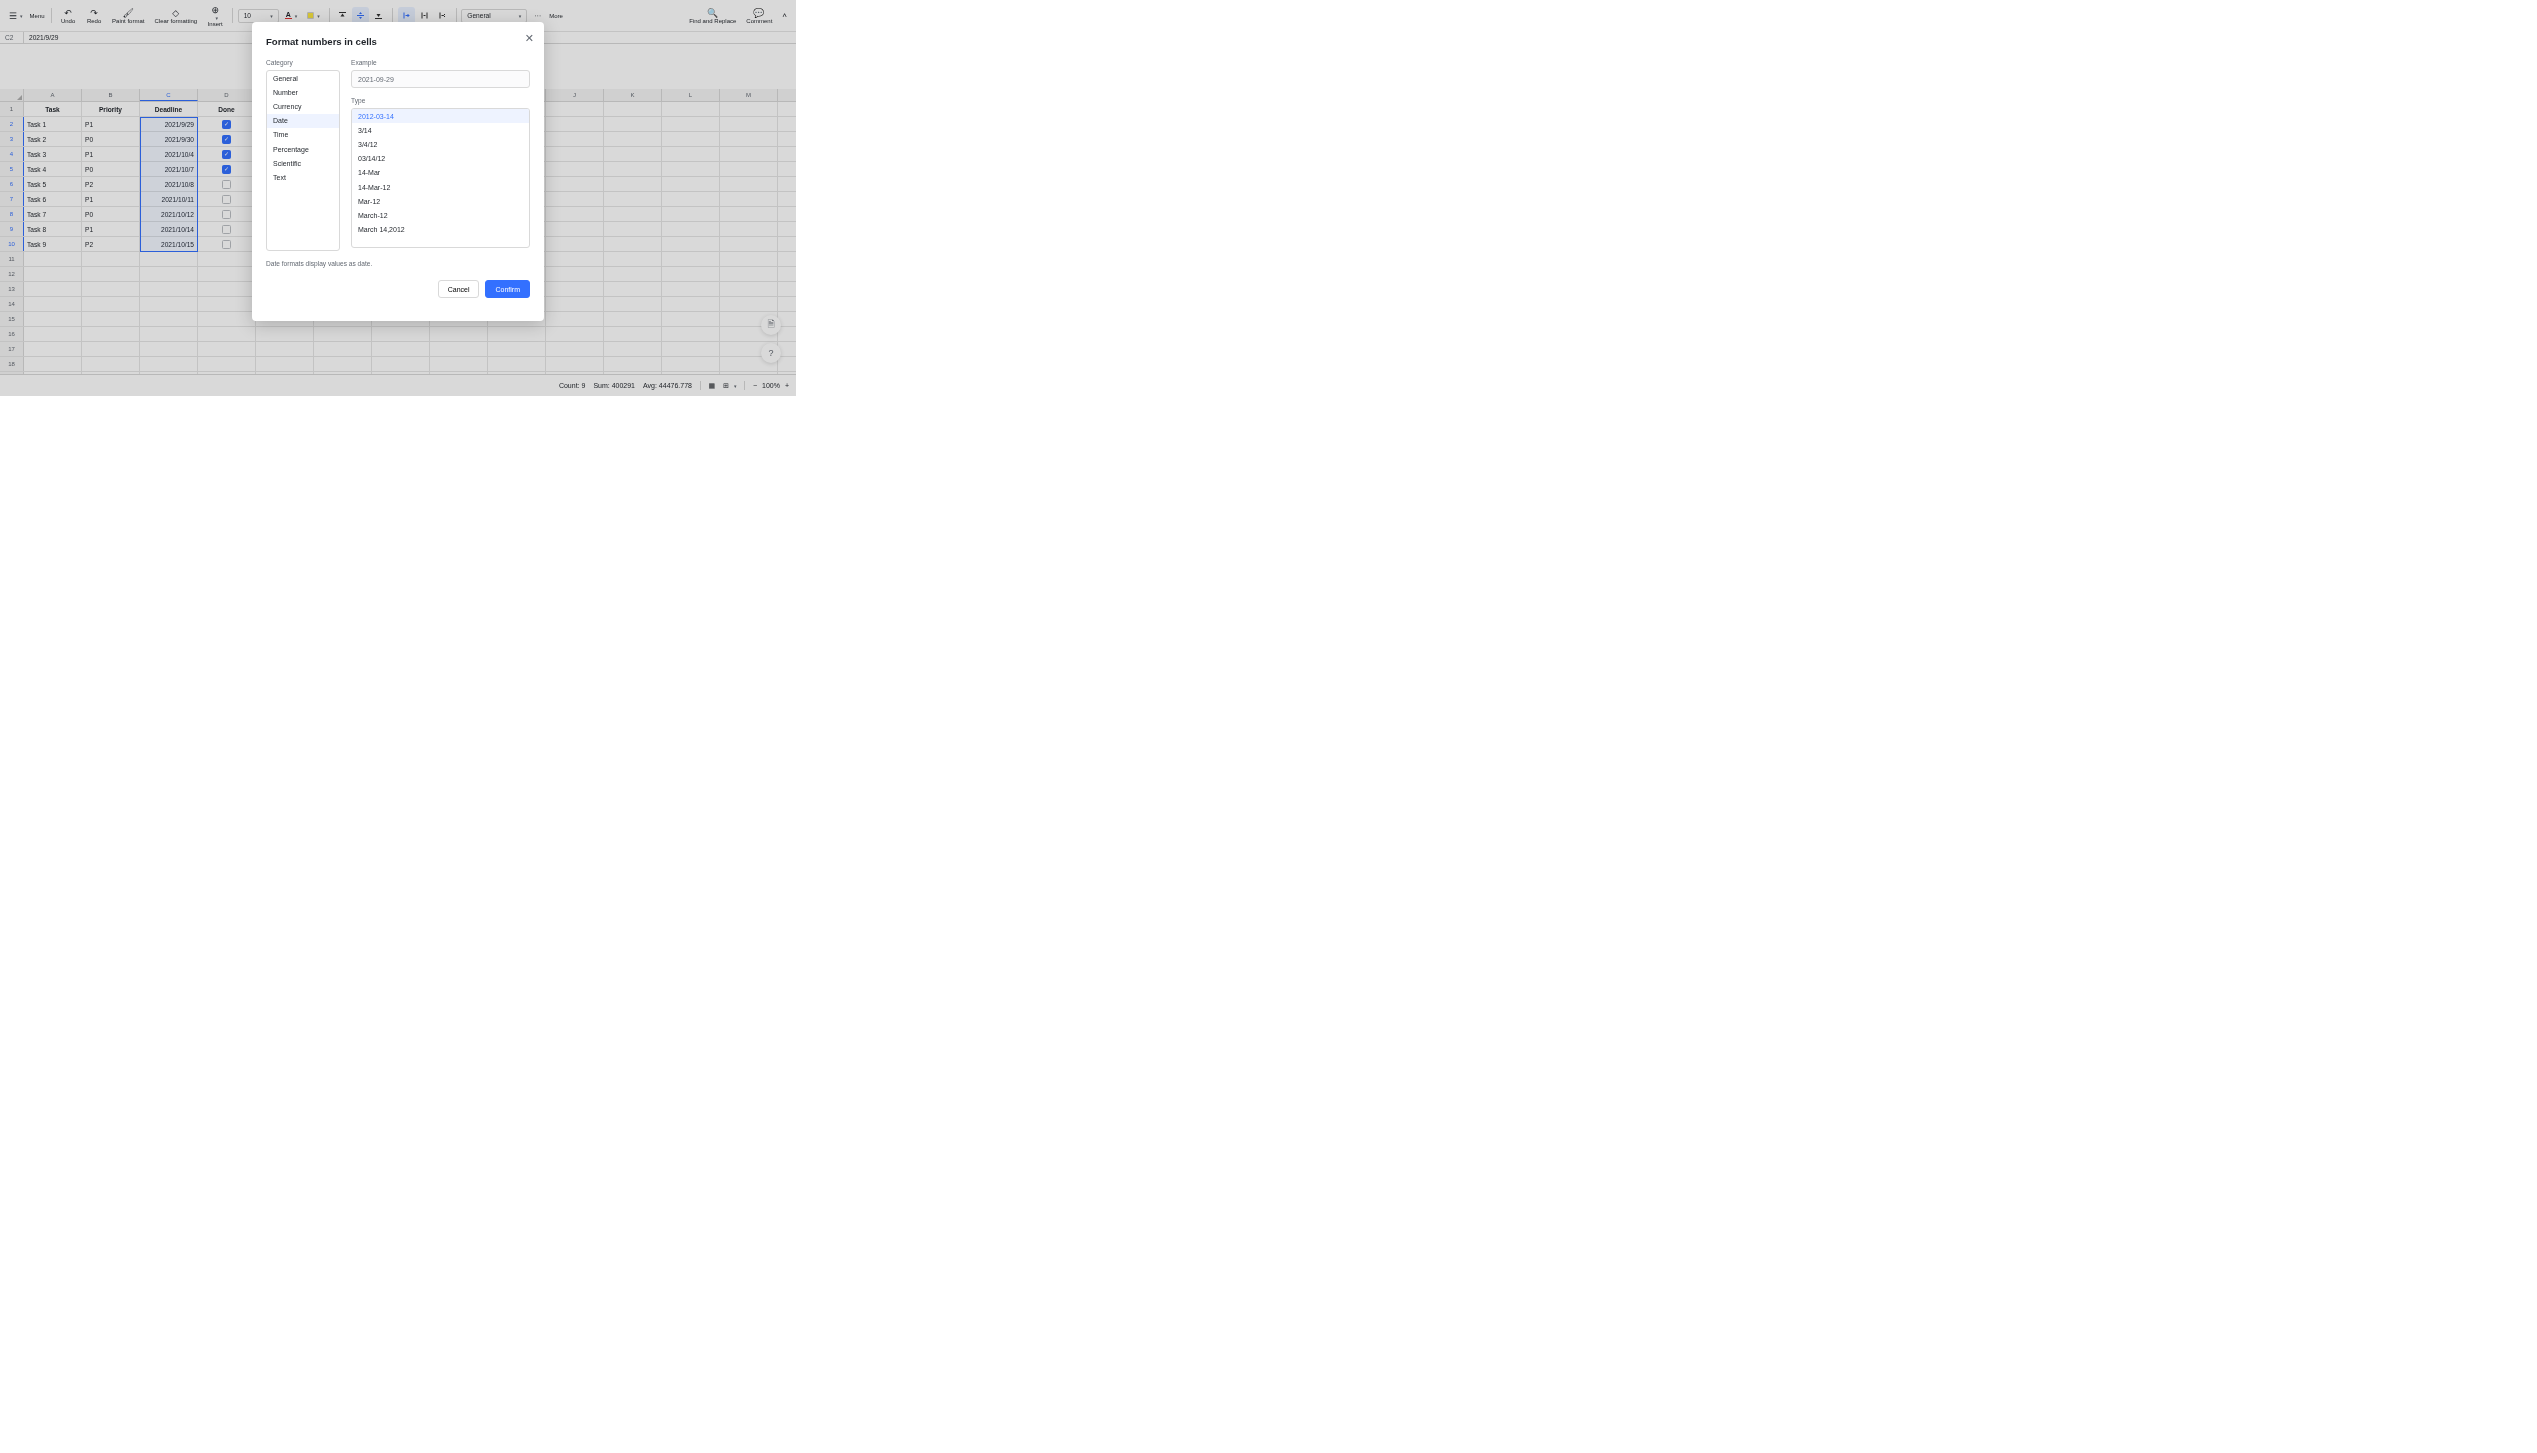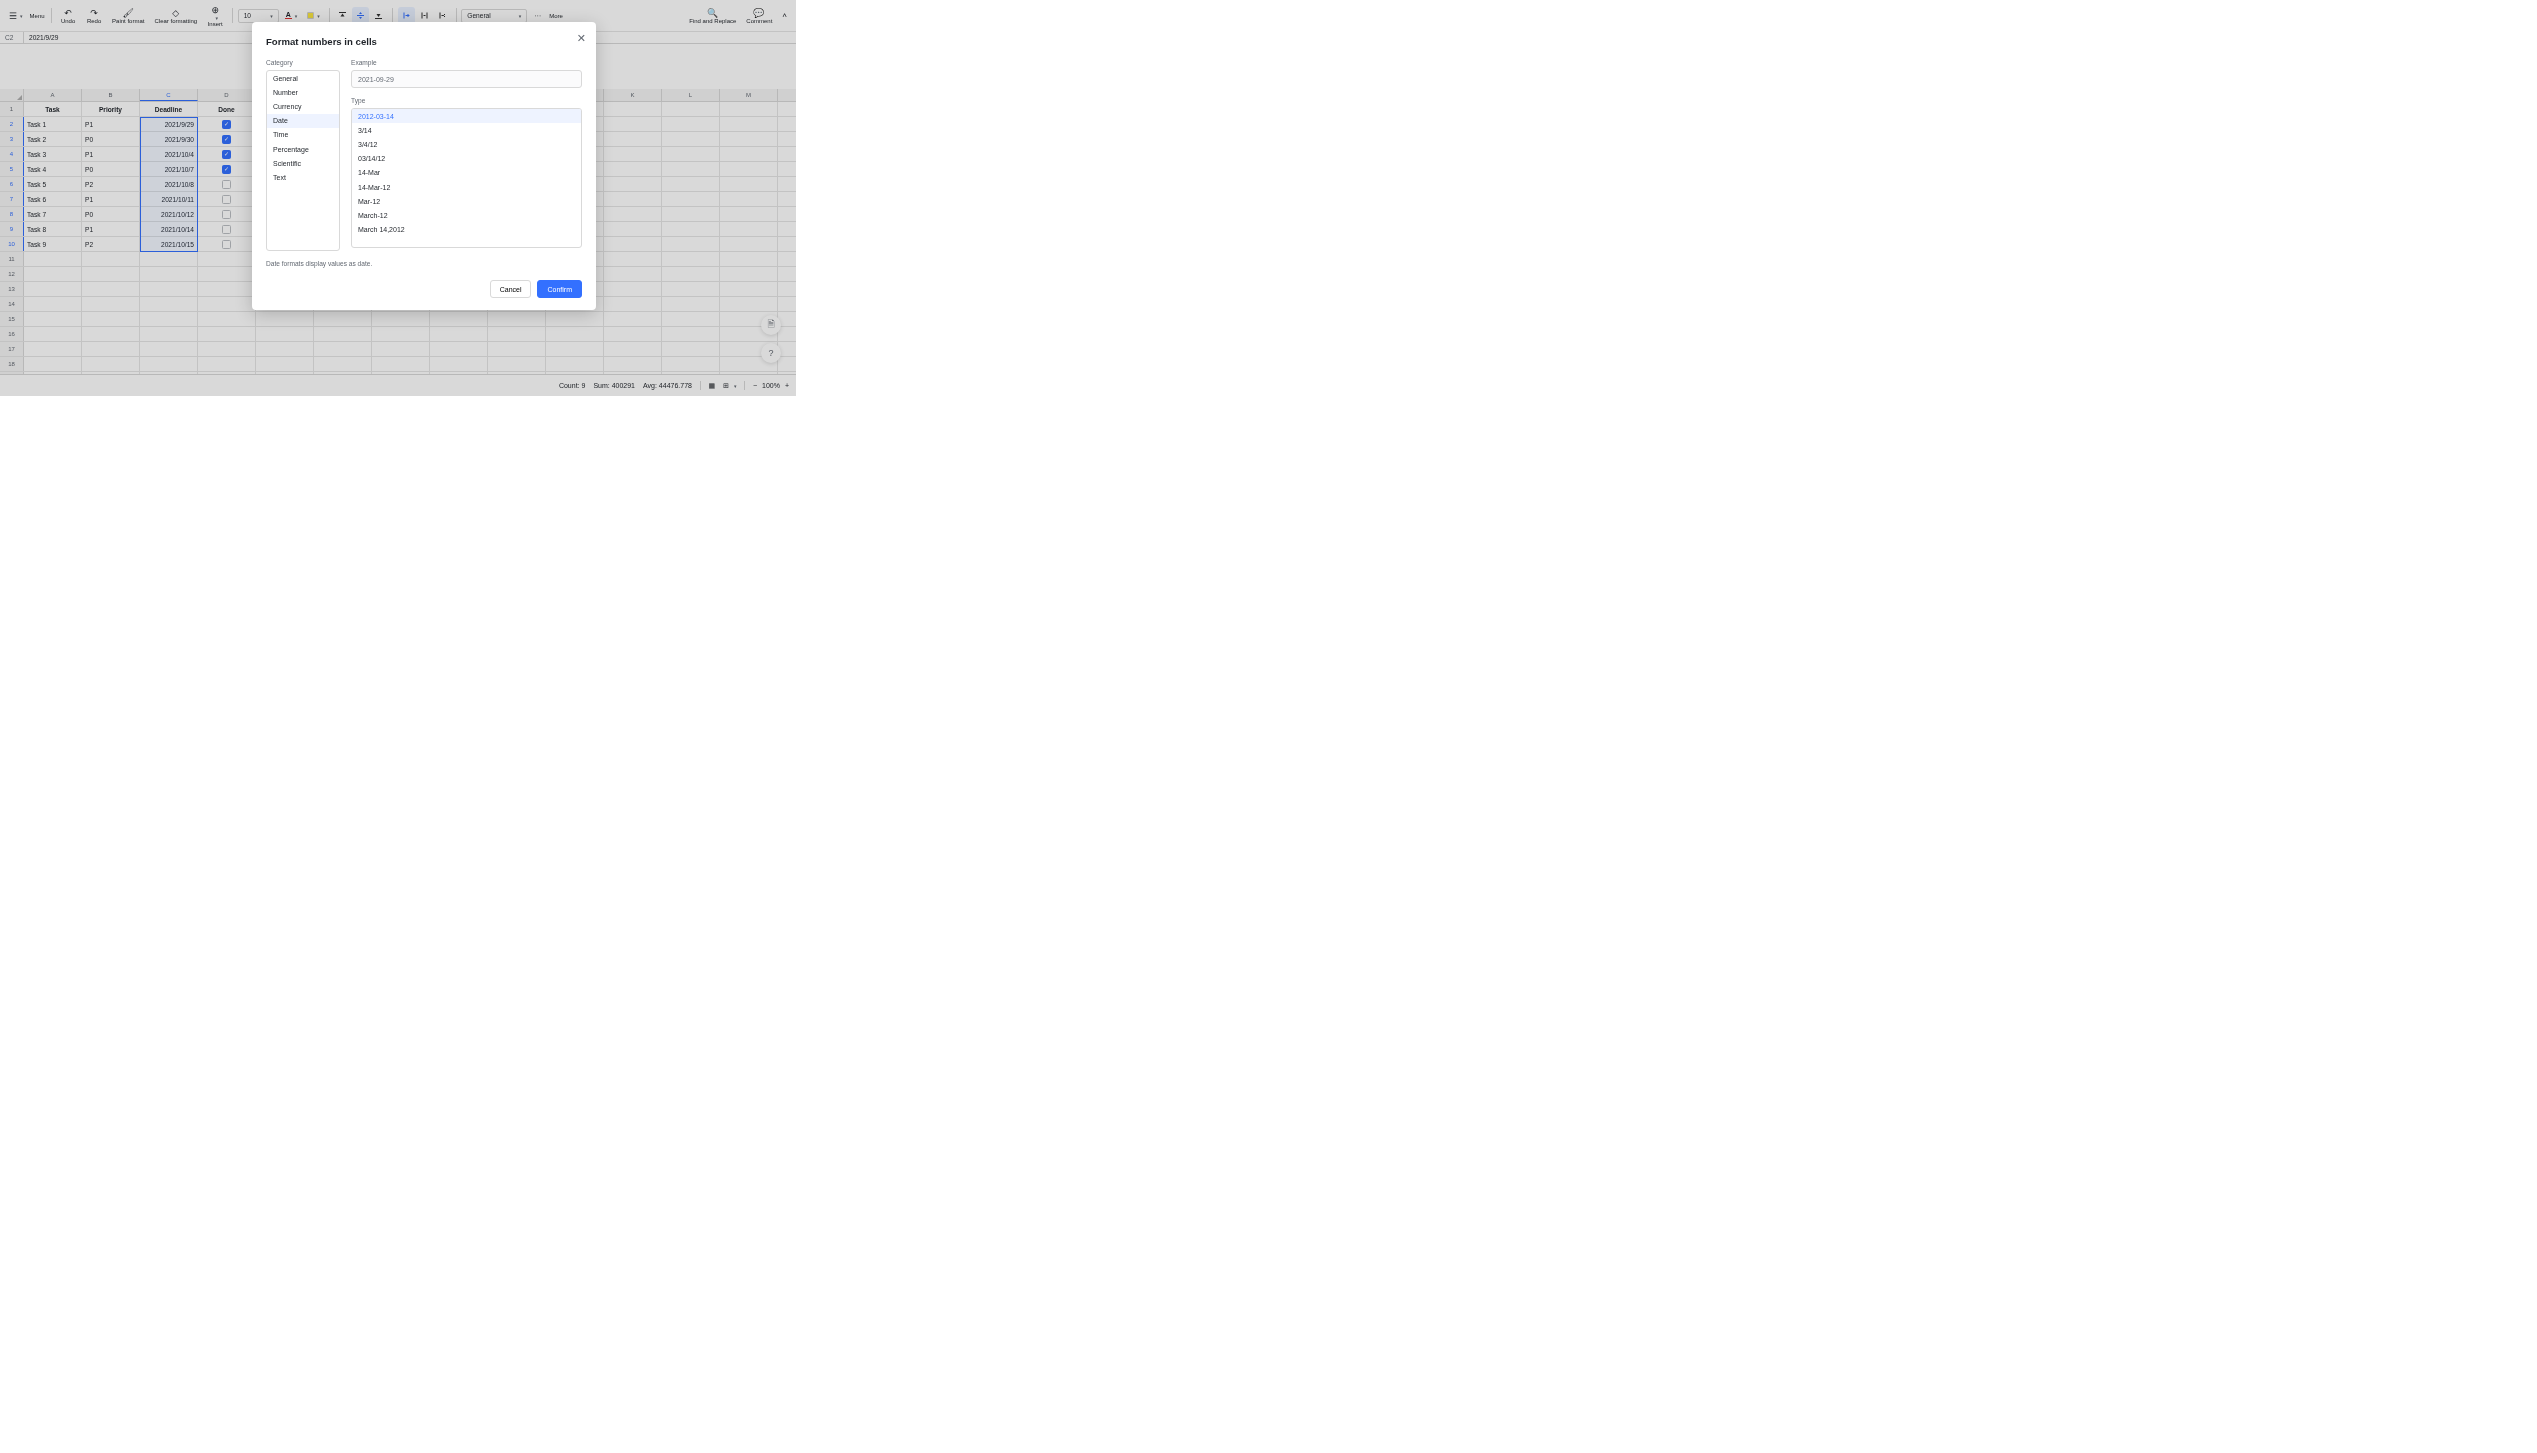--- a/index.html
+++ b/index.html
@@ -62,21 +62,21 @@
   .checkbox.checked:after{content:"✓";color:#fff;font-size:6px;line-height:1;}
   .hscroll{height:5px;position:relative;background:transparent;}
   .hscroll-track{position:absolute;left:24px;right:8px;top:0;bottom:0;background:#f0f0f0;border-radius:2.5px;}
   .hscroll-thumb{position:absolute;left:24px;width:485px;top:0;bottom:0;background:#c0c0c0;border-radius:2.5px;}
   
   .status{position:absolute;bottom:0;left:0;right:0;height:22px;display:flex;align-items:center;justify-content:flex-end;padding:0 7px;gap:8px;font-size:7px;border-top:0.5px solid var(--grid-header-border);background:var(--bg);}
   .status .sep{width:0.5px;height:9px;background:var(--grid-header-border);}
   .status .zoom-ctrl{display:flex;align-items:center;gap:5px;}
   
   .scrim{position:absolute;inset:0;background:rgba(0,0,0,0.15);}
-  .dialog{position:absolute;left:252px;top:22px;width:344px;background:#fff;border-radius:4px;box-shadow:0 4px 18px var(--dialog-shadow);padding:14px 14px 12px 14px;}
+  .dialog{position:absolute;left:252px;top:22px;width:292px;background:#fff;border-radius:4px;box-shadow:0 4px 18px var(--dialog-shadow);padding:14px 14px 23px 14px;}
   .dialog h2{margin:0 0 12px 0;font-size:9.6px;font-weight:600;}
   .close-x{position:absolute;top:10px;right:10px;font-size:11px;cursor:pointer;color:var(--text-dim);}
   .dlg-cols{display:flex;gap:11px;}
   .dlg-left{width:74px;}
   .dlg-right{flex:1;}
   .dlg-label{font-size:6.6px;color:var(--text-dim);margin-bottom:4px;}
   .listbox{border:0.5px solid var(--grid-header-border);border-radius:3px;overflow:hidden;height:181px;}
   .listbox .item{padding:3.6px 6px;font-size:7px;cursor:pointer;}
   .listbox .item.sel{background:#eef3ff;color:var(--text);}
   .example{border:0.5px solid var(--grid-header-border);border-radius:3px;height:18px;display:flex;align-items:center;padding:0 6px;background:#fbfbfc;color:var(--text-dim);font-size:7px;}

